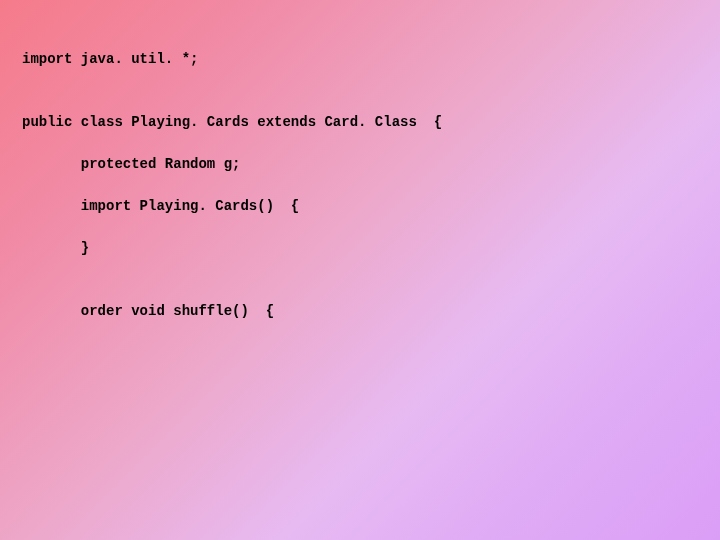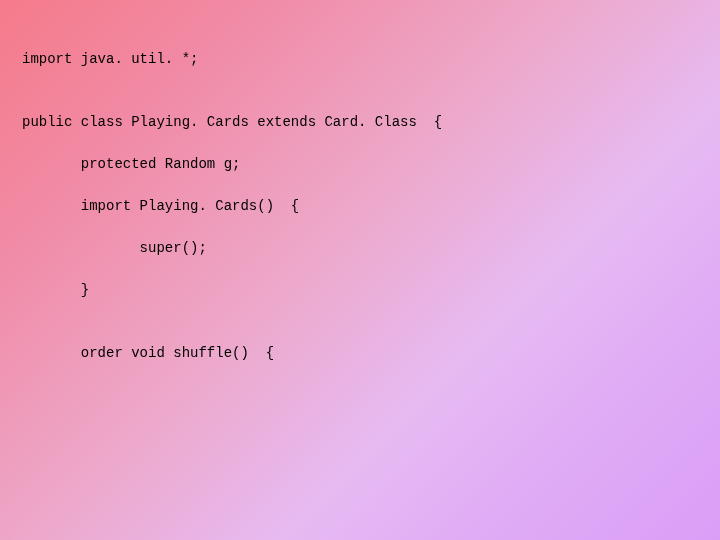--- a/index.html
+++ b/index.html
@@ -15,32 +15,32 @@
     font-size: 14px;
     line-height: 1.5;
     color: #000;
   }
   .slide {
     padding: 28px 22px;
     white-space: pre;
   }
   .line {
     display: block;
+    font-weight: bold;
   }
 </style>
 </head>
 <body>
 
 <div class="slide">
 <span class="line">import java. util. *;</span>
 <span class="line"></span>
 <span class="line">public class Playing. Cards extends Card. Class  {</span>
 <span class="line">       protected Random g;</span>
 <span class="line">       import Playing. Cards()  {</span>
-<span class="line">              super();</span>
 <span class="line">       }</span>
 <span class="line"></span>
 <span class="line">       order void shuffle()  {</span>
 
 
 
 
 
 
 

